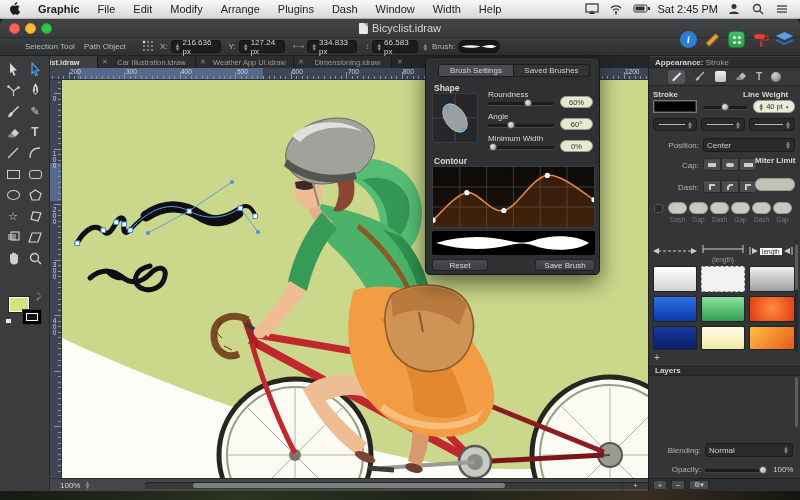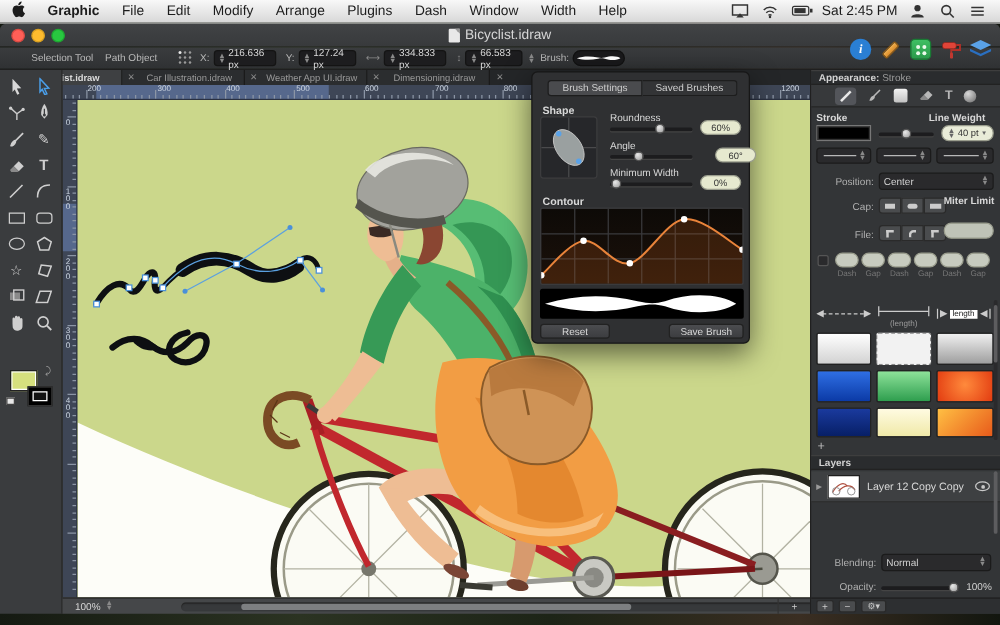--- a/index.html
+++ b/index.html
@@ -762,21 +762,21 @@
       </span>
     <span class="seg" style="width:18px; height:13px;">
         <span style="width:8px;height:4px;background:#ccc;border-radius:2px;"></span>
       </span>
     <span class="seg" style="width:18px; height:13px; border-radius:0 3px 3px 0;">
         <span style="width:9px;height:4px;background:#ccc;"></span>
       </span>
   </div>
   <div class="abs" style="left:106px; top:100px; color:#d8d8d8; font-weight:bold;">Miter Limit</div>
 
-  <div class="abs" style="left:4px; top:127px; width:46px; text-align:right; color:#b0b0b0;">File:</div>
+  <div class="abs" style="left:4px; top:127px; width:46px; text-align:right; color:#b0b0b0;">Dash:</div>
   <div class="abs" style="left:54px; top:124px; display:flex;">
     <span class="seg" style="width:18px; height:13px; border-radius:3px 0 0 3px;">
         <span style="width:6px;height:6px;border-left:2.5px solid #ccc;border-top:2.5px solid #ccc;"></span>
       </span>
     <span class="seg" style="width:18px; height:13px;">
         <span style="width:6px;height:6px;border-left:2.5px solid #ccc;border-top:2.5px solid #ccc;border-top-left-radius:4px;"></span>
       </span>
     <span class="seg" style="width:18px; height:13px; border-radius:0 3px 3px 0;">
         <span style="width:6px;height:6px;border-left:2.5px solid #ccc;border-top:2.5px solid #ccc;"></span>
       </span>
@@ -839,32 +839,20 @@
   <div class="abs swatch" style="left:52px; top:270px; width:44px; height:24px; background:linear-gradient(#fffbe2,#f0e9a8);"></div>
   <div class="abs swatch" style="left:100px; top:270px; width:46px; height:24px; background:linear-gradient(135deg,#ffc044,#e85a1a);"></div>
   <div class="abs" style="left:5px; top:296px; color:#bbb; font-size:10px;">+</div>
   <div class="abs" style="left:146px; top:184px; width:3px; height:112px; background:#2a2a2c; border-radius:2px;">
       <span style="position:absolute; left:0; top:4px; width:3px; height:46px; background:#5d5d5f; border-radius:2px; display:block;"></span>
     </div>
 
   <div class="sechead" style="position:absolute; left:0; top:308px; width:151px;">
       <span>Layers</span>
     </div>
-  <div class="layer-row" style="top:321px;">
-    <span style="color:#9a9a9a; font-size:6px; padding:0 4px;">▶</span>
-    <span style="width:26px; height:19px; background:#fff; border:1px solid #1e1e1e; display:flex; align-items:center; justify-content:center;">
-        <svg width="24" height="17">
-          <path d="M3 13 C7 6 12 4 15 8 M8 12 C12 7 18 6 21 11" fill="none" stroke="#b05040" stroke-width="1"></path>
-          <circle cx="6" cy="12" r="3" fill="none" stroke="#888" stroke-width=".7"></circle>
-          <circle cx="18" cy="12" r="3" fill="none" stroke="#888" stroke-width=".7"></circle>
-        </svg>
-      </span>
-    <span style="padding-left:6px; color:#d8d8d8; font-size:8.5px; flex:1;">Layer 12 Copy Copy</span>
-    <span class="eye" style="margin-right:8px;"></span>
-  </div>
   <div class="abs" style="left:146px; top:321px; width:3px; height:50px; background:#5d5d5f; border-radius:2px;"></div>
 
   <div class="abs" style="left:2px; top:390px; width:50px; text-align:right; color:#b0b0b0;">Blending:</div>
   <div class="ddark" style="position:absolute; left:56px; top:387px; width:88px; height:14px;">
       <span style="flex:1;">Normal</span>
       <span class="stepper">▲<br>▼</span>
     </div>
   <div class="abs" style="left:2px; top:409px; width:50px; text-align:right; color:#b0b0b0;">Opacity:</div>
   <div class="slider-track" style="left:56px; top:413px; width:62px;">
       <span class="knob" style="left:54px;"></span>
@@ -898,21 +886,21 @@
   </div>
   <div class="abs" style="left:62px; top:32px;">Roundness</div>
   <div class="slider-track" style="left:62px; top:44px; width:66px;">
       <span class="knob" style="left:36px;"></span>
     </div>
   <div class="lightf" style="position:absolute; left:134px; top:38px; width:33px; height:12px; background:#e6e9cf;">60%</div>
   <div class="abs" style="left:62px; top:54px;">Angle</div>
   <div class="slider-track" style="left:62px; top:66px; width:66px;">
       <span class="knob" style="left:19px;"></span>
     </div>
-  <div class="lightf" style="position:absolute; left:146px; top:60px; width:33px; height:12px; background:#e6e9cf;">60°</div>
+  <div class="lightf" style="position:absolute; left:134px; top:60px; width:33px; height:12px; background:#e6e9cf;">60°</div>
   <div class="abs" style="left:62px; top:76px;">Minimum Width</div>
   <div class="slider-track" style="left:62px; top:88px; width:66px;">
       <span class="knob" style="left:1px;"></span>
     </div>
   <div class="lightf" style="position:absolute; left:134px; top:82px; width:33px; height:12px; background:#e6e9cf;">0%</div>
 
   <div class="abs" style="left:8px; top:98px; font-weight:bold; font-size:8.5px;">Contour</div>
   <div class="abs" style="left:6px; top:108px; width:163px; height:62px; background:linear-gradient(#0d0a07,#1c110a); border:1px solid #3a3a3c; border-radius:2px;">
     <svg id="contourSvg" width="161" height="60" viewBox="0 0 161 60">
         <line x1="26.8" y1="0" x2="26.8" y2="60" stroke="#3a3a3c" stroke-width="1"></line>

